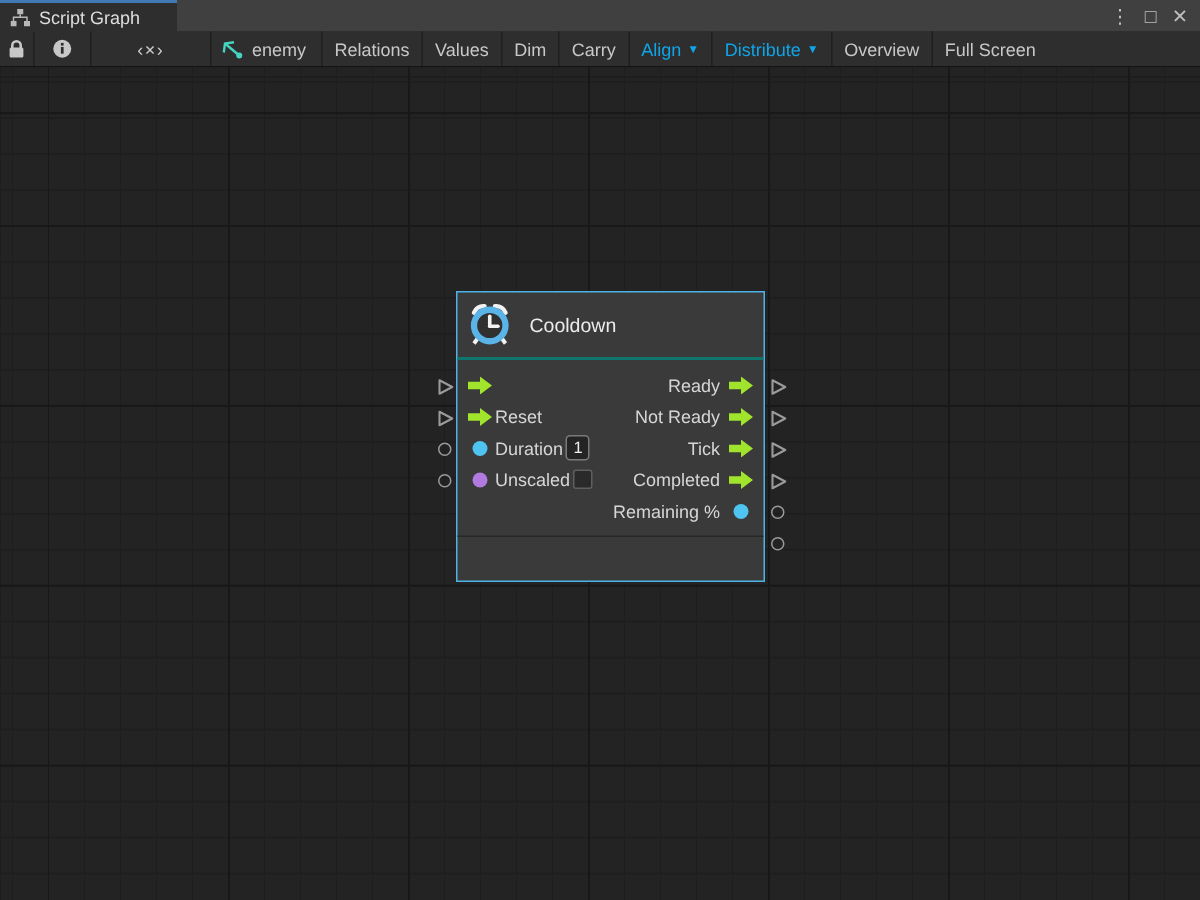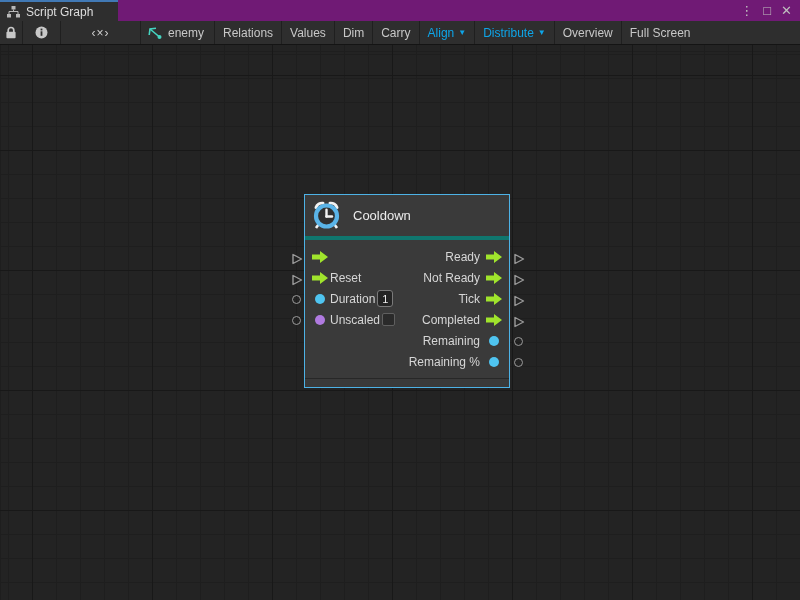--- a/index.html
+++ b/index.html
@@ -2,21 +2,21 @@
 <html><head>
 <meta charset="utf-8">
 <style>
   * { margin: 0; padding: 0; box-sizing: border-box; }
   html, body { width: 800px; height: 600px; overflow: hidden; }
   body { font-family: "Liberation Sans", "DejaVu Sans", sans-serif; background: #232323; }
 
   .window { width: 800px; height: 600px; display: flex; flex-direction: column; background: #232323; }
 
   
-  .tabbar { height: 21px; background: #701a75; display: flex; align-items: stretch; flex: 0 0 auto; }
+  .tabbar { height: 21px; background: #404040; display: flex; align-items: stretch; flex: 0 0 auto; }
   .tab {
     width: 118px; background: #2e2e2e; border-top: 2px solid #4179b5;
     display: flex; align-items: center; gap: 6px; padding-left: 7px;
     color: #dedede; font-size: 12px;
   }
   .tabbar-spacer { flex: 1; }
   .win-controls { display: flex; align-items: center; gap: 10px; padding-right: 8px; color: #bfbfbf; font-size: 13px; }
   .win-controls span { cursor: default; line-height: 1; }
 
   
@@ -48,21 +48,21 @@
       repeating-linear-gradient(to right, #1e1e1e 0 1px, transparent 1px 24px),
       repeating-linear-gradient(to bottom, #1e1e1e 0 1px, transparent 1px 24px);
     background-position: 32px 0, 0 105px, 8px 0, 0 9px;
   }
 
   
   .node {
     position: absolute; left: 304px; top: 149px; width: 206px; height: 194px;
     background: #3a3a3a; border: 1px solid #4db2e6;
   }
-  .node-header { height: 45px; display: flex; align-items: center; gap: 11px; padding-left: 6px; border-bottom: 4px solid #0f766e; }
+  .node-header { height: 45px; display: flex; align-items: center; gap: 11px; padding-left: 6px; border-bottom: 2px solid #0f766e; }
   .node-title { color: #ececec; font-size: 13px; }
   .node-body { padding: 6px 0; }
   .port-row { height: 21px; display: flex; }
   .port-left { display: flex; align-items: center; gap: 2px; padding-left: 7px; flex: 1; }
   .port-right { display: flex; align-items: center; gap: 6px; justify-content: flex-end; padding-right: 7px; flex: 1; }
   .picon { width: 16px; height: 12px; display: flex; align-items: center; justify-content: center; flex: 0 0 auto; }
   .plabel { color: #d6d6d6; font-size: 12px; white-space: nowrap; }
   .vdot { width: 10px; height: 10px; border-radius: 50%; }
   .vdot.blue { background: #4fc4f0; }
   .vdot.purple { background: #b07ae0; }
@@ -260,29 +260,20 @@
           <div class="port-right">
             <span class="plabel">Completed</span>
             <span class="picon">
                 <svg width="16" height="12">
                   <use href="#flow-arrow"></use>
                 </svg>
               </span>
           </div>
         </div>
 
-        <div class="port-row">
-          <div class="port-left"></div>
-          <div class="port-right">
-            <span class="plabel">Remaining</span>
-            <span class="picon">
-                <span class="vdot blue"></span>
-              </span>
-          </div>
-        </div>
 
         <div class="port-row">
           <div class="port-left"></div>
           <div class="port-right">
             <span class="plabel">Remaining %</span>
             <span class="picon">
                 <span class="vdot blue"></span>
               </span>
           </div>
         </div>

